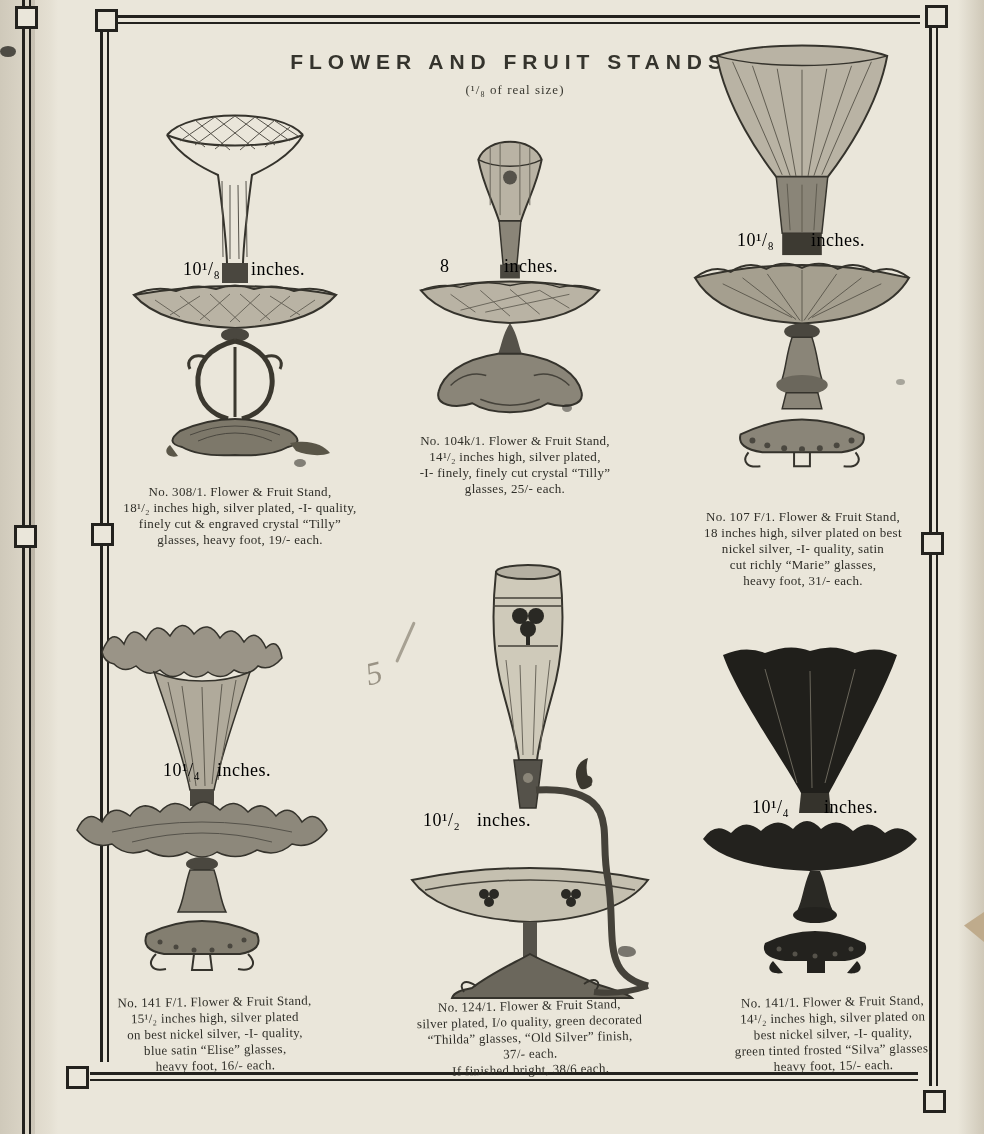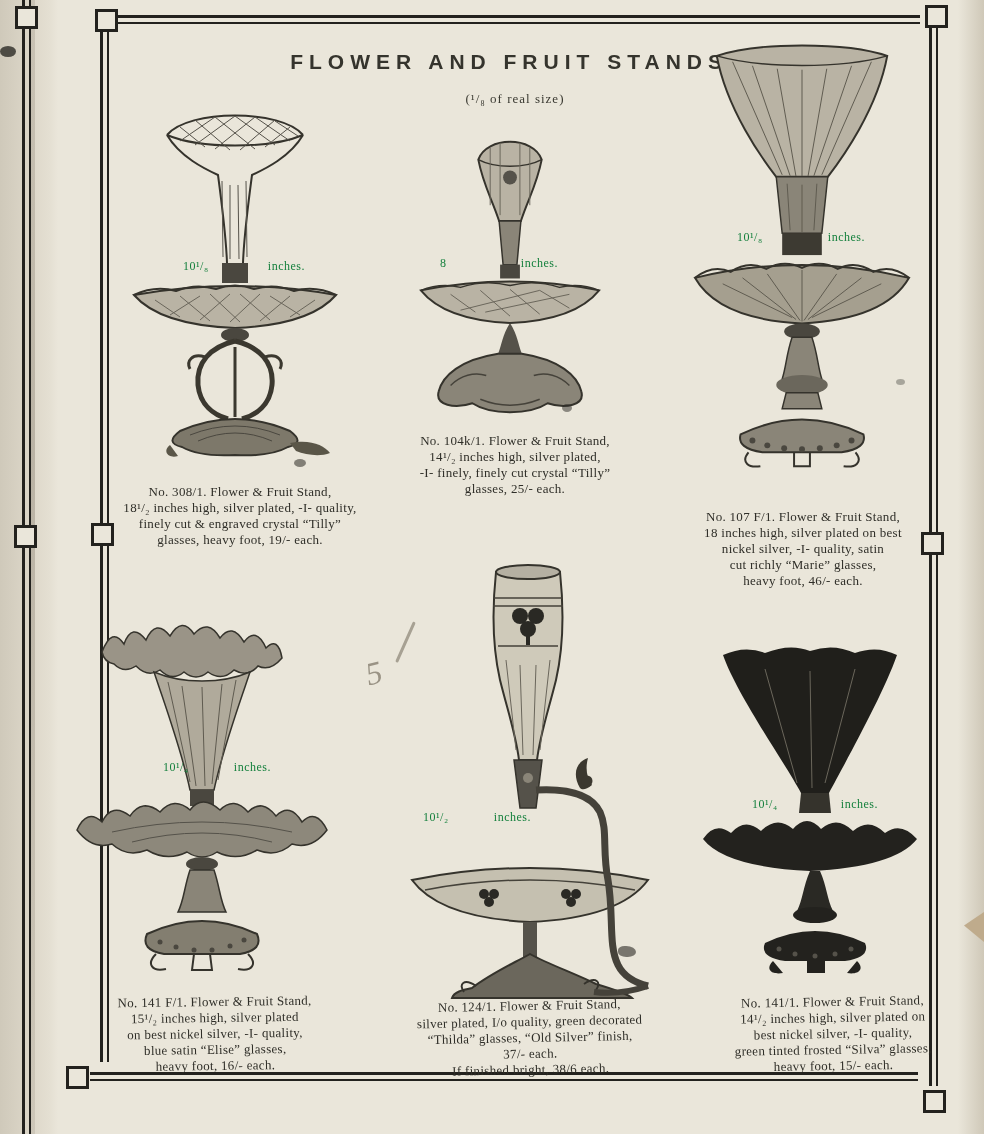--- a/index.html
+++ b/index.html
@@ -15,24 +15,24 @@
     background:linear-gradient(270deg,#cfc8b8,rgba(234,230,218,0));}
   
   .dline-h{height:4px;border-top:3px solid #23221e;border-bottom:2px solid #23221e;}
   .dline-v{width:4px;border-left:3px solid #23221e;border-right:2px solid #23221e;}
   .regmark{width:17px;height:17px;border:3px solid #23221e;background:#eae6da;z-index:3;}
   
   .title{left:95px;top:50px;width:840px;text-align:center;
     font-family:"Liberation Sans","DejaVu Sans",sans-serif;font-weight:bold;
     font-size:21px;letter-spacing:6px;color:#35342d;}
   .subtitle{left:95px;top:82px;width:840px;text-align:center;
-    font-size:13px;color:#3a3931;letter-spacing:1px;margin-top:9px;}
+    font-size:13px;color:#3a3931;letter-spacing:1px;}
   .caption{text-align:center;font-size:13px;line-height:16px;color:#2f2e28;letter-spacing:.3px;}
   .cap-line{white-space:nowrap;}
-  .size-label{display:flex;justify-content:space-between;font-size:12px;color:#15803d;
+  .size-label{display:flex;justify-content:space-between;font-size:18px;color:#000000;
     letter-spacing:.5px;z-index:4;text-align:right;}
   
   .pencil{color:rgba(100,92,76,.6);font-style:italic;font-size:32px;
     transform:rotate(-14deg);z-index:5;}
   .pencil-slash{width:2.5px;height:44px;background:rgba(100,92,76,.5);
     transform:rotate(24deg);border-radius:2px;z-index:5;}
   .smudge{background:#2c2a25;border-radius:50%;opacity:.8;z-index:2;}
   .tear{width:20px;height:30px;background:#bfab8c;
     clip-path:polygon(100% 0,0 45%,100% 100%);right:0;}
   svg{display:block;}
@@ -279,21 +279,21 @@
   <div class="cap-line">14¹/₂ inches high, silver plated,</div>
   <div class="cap-line">-I- finely, finely cut crystal “Tilly”</div>
   <div class="cap-line">glasses, 25/- each.</div>
 </div>
 
 <div class="abs caption" style="left:678px;top:489px;width:250px;margin-top:20px;">
   <div class="cap-line">No. 107 F/1.  Flower &amp; Fruit Stand,</div>
   <div class="cap-line">18 inches high, silver plated on best</div>
   <div class="cap-line">nickel silver, -I- quality, satin</div>
   <div class="cap-line">cut richly “Marie” glasses,</div>
-  <div class="cap-line">heavy foot, 46/- each.</div>
+  <div class="cap-line">heavy foot, 31/- each.</div>
 </div>
 
 <div class="abs caption" style="left:70px;top:994px;width:290px;transform:rotate(-0.8deg);">
   <div class="cap-line">No. 141 F/1.  Flower &amp; Fruit Stand,</div>
   <div class="cap-line">15¹/₂ inches high, silver plated</div>
   <div class="cap-line">on best nickel silver, -I- quality,</div>
   <div class="cap-line">blue satin “Elise” glasses,</div>
   <div class="cap-line">heavy foot, 16/- each.</div>
 </div>
 

